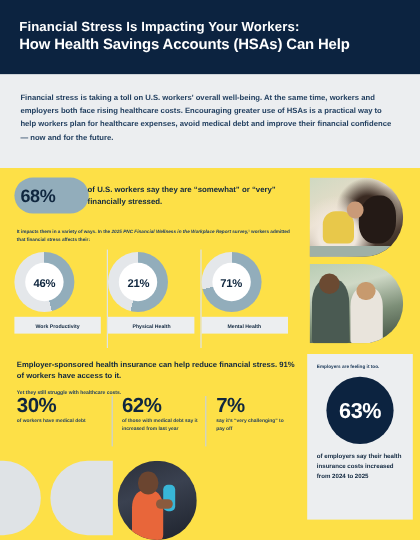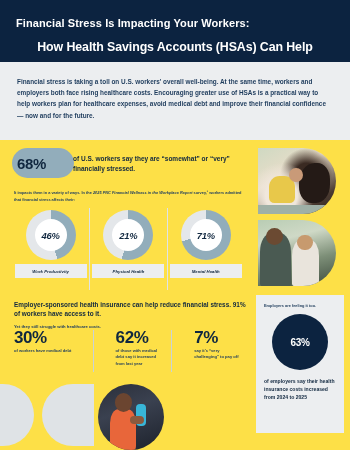--- a/index.html
+++ b/index.html
@@ -16,21 +16,21 @@
   .header {
     position:absolute; left:0; top:0; width:350px; height:62px;
     background:#0c2340; padding:18px 16px 0 16px;
   }
   .hdr-kicker {
     font-size:11px; font-weight:bold; color:#ffffff;
     letter-spacing:.1px; line-height:11px;
   }
   .hdr-title {
     font-size:12.4px; font-weight:bold; color:#ffffff;
-    letter-spacing:-.1px; line-height:15px; margin-top:11px;text-align:center;
+    letter-spacing:-.1px; line-height:15px; margin-top:1px;
   }
 
   
   .intro {
     position:absolute; left:0; top:62px; width:350px; height:78px;
     background:#eceef0; padding:14px 17px 0 17px;
   }
   .intro p {
     font-size:6.4px; line-height:11.2px; font-weight:bold;
     color:#1d3b5c;
@@ -63,21 +63,21 @@
   }
   .stat68-note i { font-style:italic; }
 
   
   .donuts {
     position:absolute; left:12px; top:68px; width:232px; height:82px;
     display:flex;
   }
   .donut-cell {
     width:77.3px; position:relative; display:flex;
-    flex-direction:column; align-items:center;font-style:italic;
+    flex-direction:column; 
   }
   .donut-cell + .donut-cell { border-left:0.7px solid #dfe3e6; }
   .donut {
     width:50px; height:50px; border-radius:50%;
     position:relative; margin-top:2px;
   }
   .donut::after {
     content:""; position:absolute; left:9px; top:9px;
     width:32px; height:32px; border-radius:50%; background:#fff;
   }
@@ -131,35 +131,35 @@
     position:absolute; left:14px; top:160px; width:236px;
   }
   .mid-title { font-size:6.4px; font-weight:bold; line-height:9.4px; color:#10273f; }
   .mid-sub { margin-top:5px; font-size:4.2px; font-weight:bold; color:#23405f; }
 
   .mid-stats {
     position:absolute; left:14px; top:190px; width:236px; height:42px;
     display:flex;
   }
   .ms-cell { width:78.6px; padding-right:6px; position:relative; }
-  .ms-cell + .ms-cell { border-left:0.7px solid #c9d2d8; padding-left:22px; }
+  .ms-cell + .ms-cell { border-left:0.7px solid #c9d2d8; padding-left:8px; }
   .ms-num { font-size:17px; font-weight:bold; color:#10273f; letter-spacing:-.4px; line-height:15px; }
   .ms-cap { margin-top:3px; font-size:4.1px; font-weight:bold; line-height:6.4px; color:#1d3b5c; }
 
   
   .emp-panel {
     position:absolute; left:256px; top:155px; width:88px; height:138px;
     background:#eceef0; padding:8px 8px 0 8px;
   }
   .emp-kicker { font-size:3.9px; font-weight:bold; color:#23405f; }
   .emp-circle {
     margin:6px auto 0 auto; width:56px; height:56px; border-radius:50%;
     background:#0c2340; display:flex; align-items:center; justify-content:center;
   }
-  .emp-num { font-size:10px; font-weight:bold; color:#ffffff; letter-spacing:-.4px; }
+  .emp-num { font-size:18px; font-weight:bold; color:#ffffff; letter-spacing:-.4px; }
   .emp-cap { margin-top:7px; font-size:5.1px; font-weight:bold; line-height:8.2px; color:#10273f; }
 
   
   .decor { position:absolute; left:0; top:240px; width:250px; height:70px; overflow:hidden; }
   .arc {
     position:absolute; background:#dfe3e6;
   }
   .arc1 { left:-18px; top:4px; width:52px; height:62px; border-radius:0 62px 62px 0; }
   .arc2 { left:42px; top:4px; width:52px; height:62px; border-radius:62px 0 0 62px; }
   .circle-photo {

